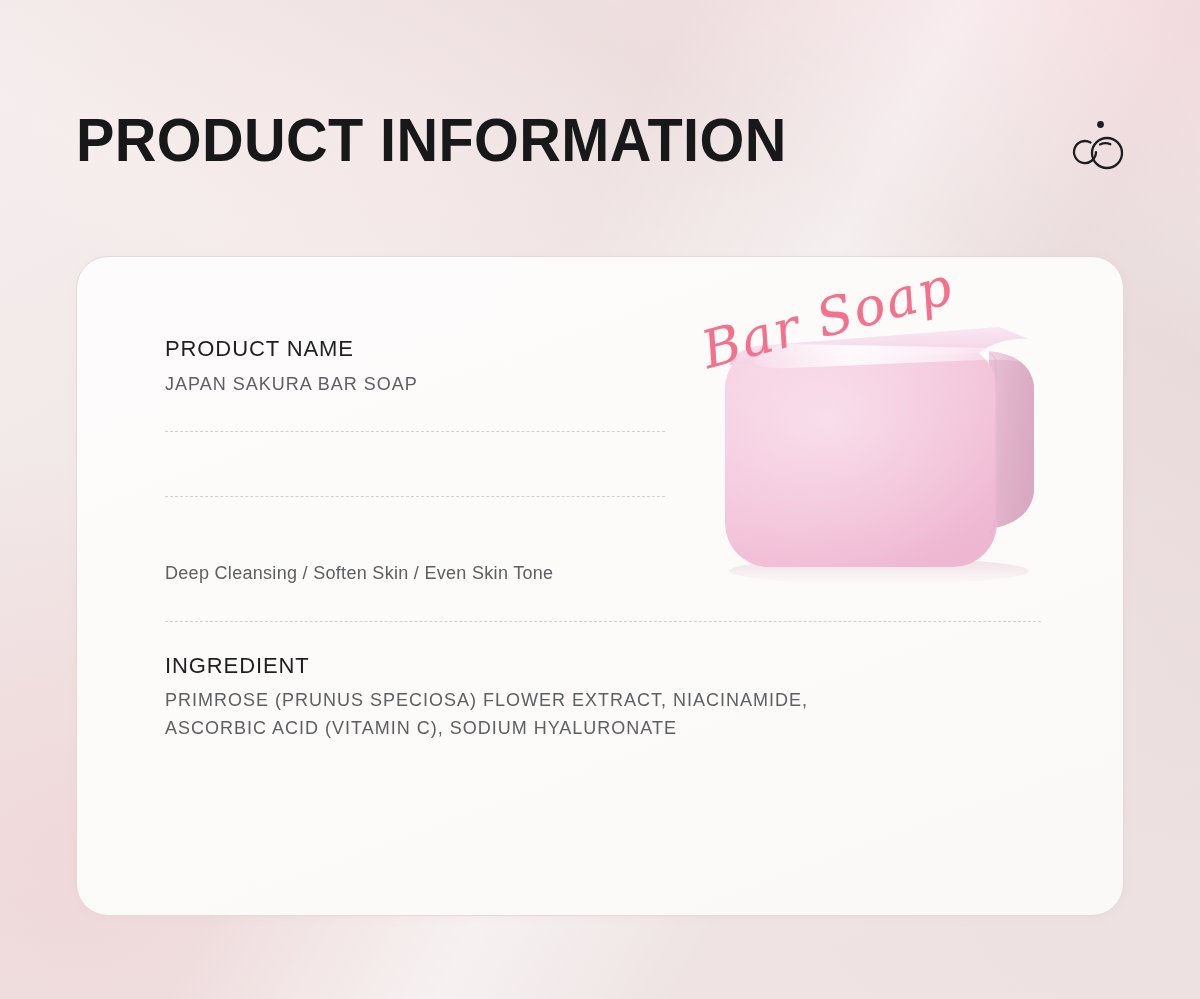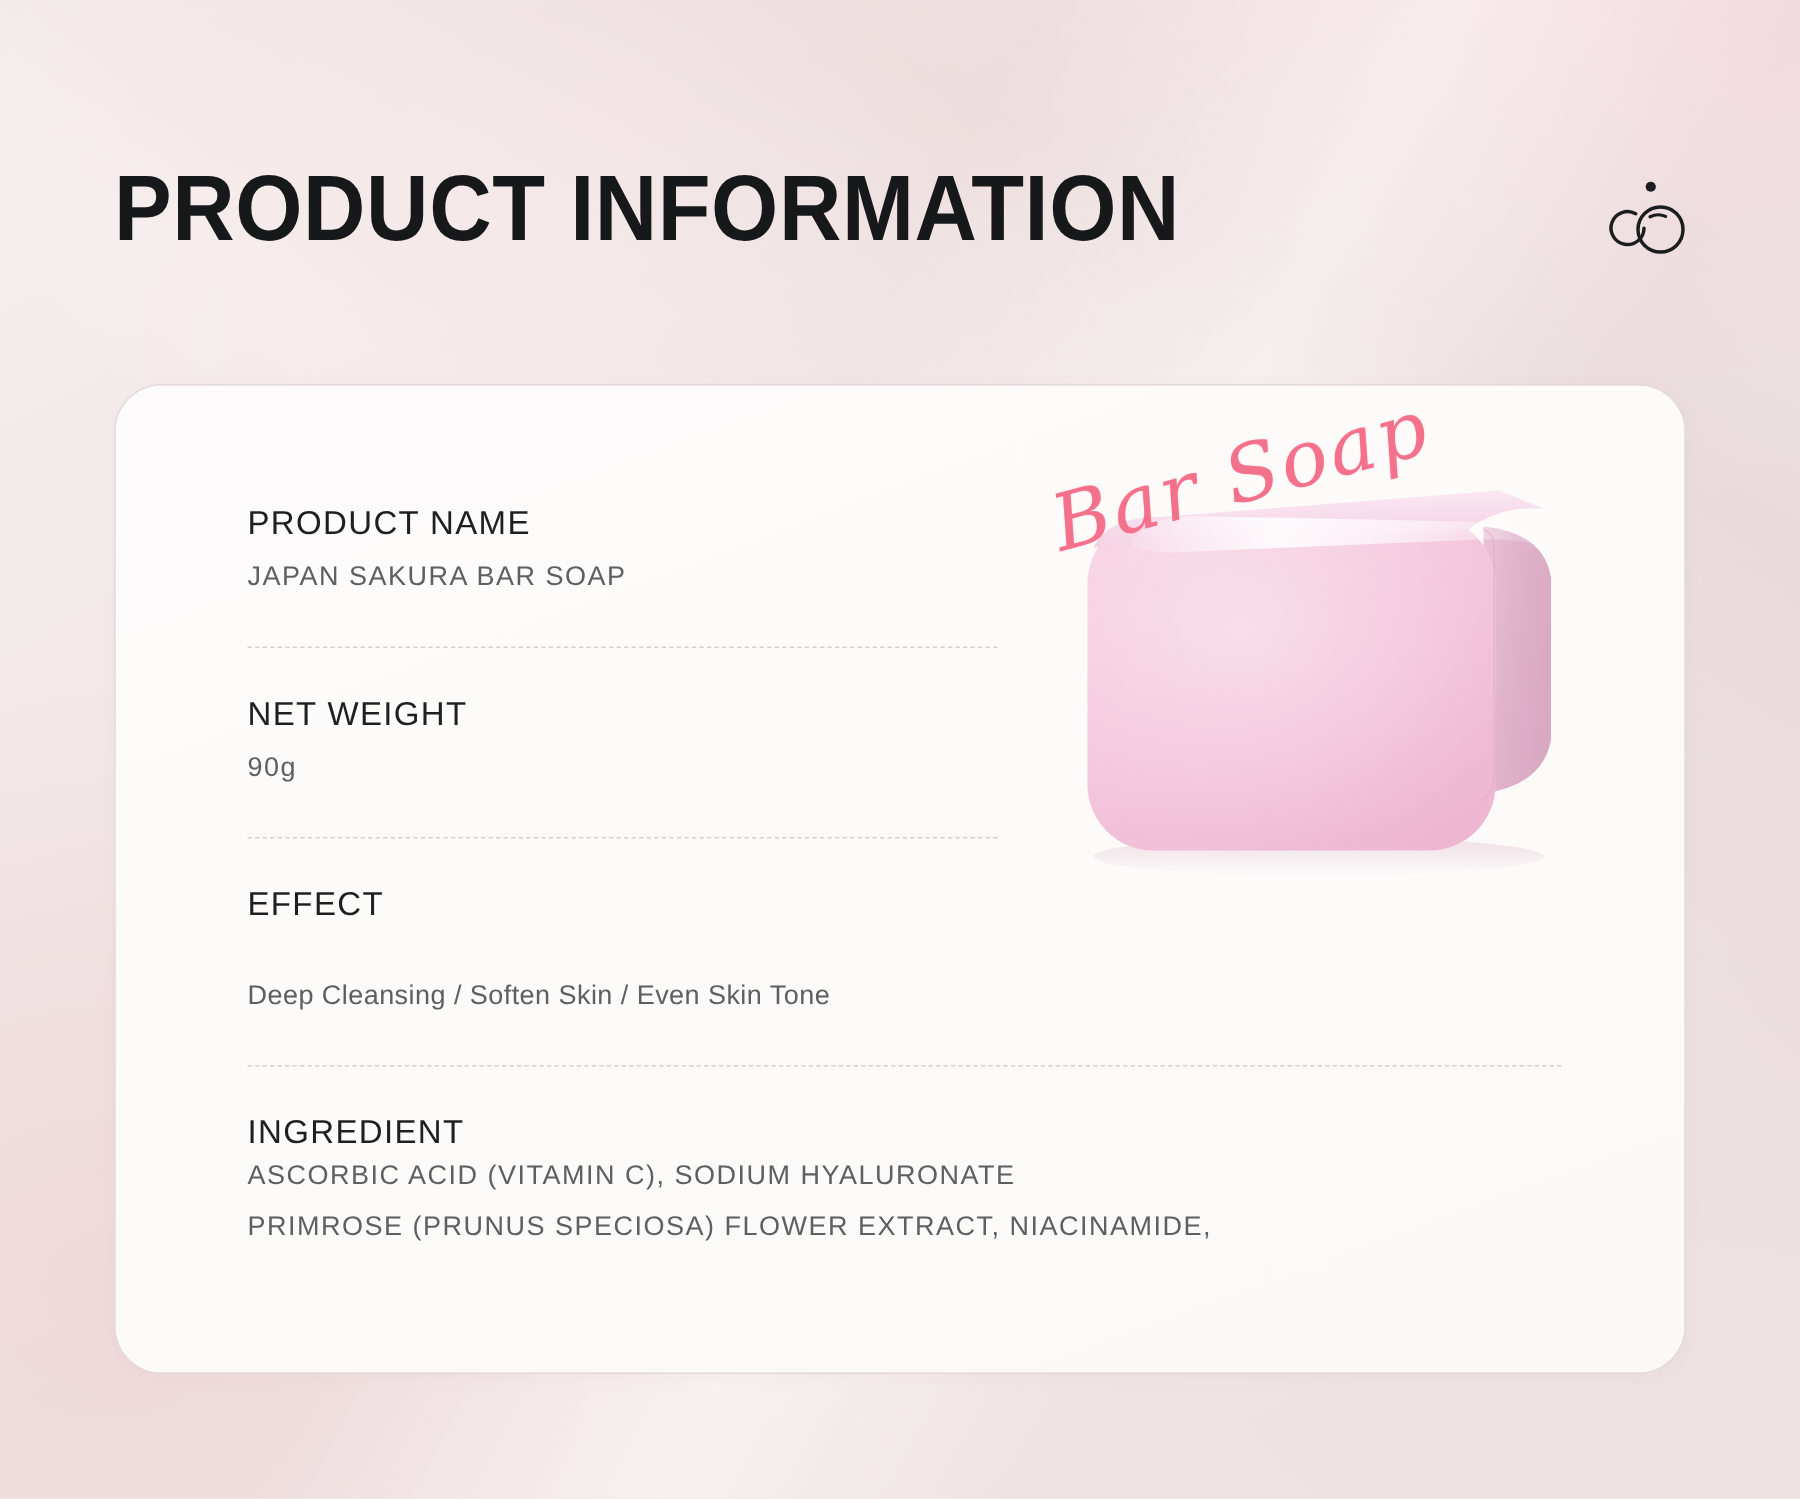--- a/index.html
+++ b/index.html
@@ -206,36 +206,31 @@
   <div id="rows">
 
     <div class="info-row">
       <div class="row-label">PRODUCT NAME</div>
       <div class="row-value">JAPAN SAKURA BAR SOAP</div>
     </div>
     <div class="sp-1"></div>
     <div class="divider short"></div>
     <div class="sp-2"></div>
 
-    <div class="info-row">
-      <div class="row-label">NET WEIGHT</div>
-      <div class="row-value">90g</div>
-    </div>
     <div class="sp-1"></div>
     <div class="divider short"></div>
     <div class="sp-2"></div>
 
     <div class="info-row">
-      <div class="row-label">EFFECT</div>
       <div class="row-value mixed">Deep Cleansing / Soften Skin / Even Skin Tone</div>
     </div>
     <div class="sp-1"></div>
     <div class="divider full"></div>
     <div class="sp-2"></div>
 
     <div class="info-row">
       <div class="row-label">INGREDIENT</div>
+      <div class="row-value">PRIMROSE (PRUNUS SPECIOSA) FLOWER EXTRACT, NIACINAMIDE,</div>
       <div class="row-value" style="margin-top:2px;">ASCORBIC ACID (VITAMIN C), SODIUM HYALURONATE</div>
-      <div class="row-value">PRIMROSE (PRUNUS SPECIOSA) FLOWER EXTRACT, NIACINAMIDE,</div>
     </div>
 
   </div>
 </div>
 
 </body></html>

